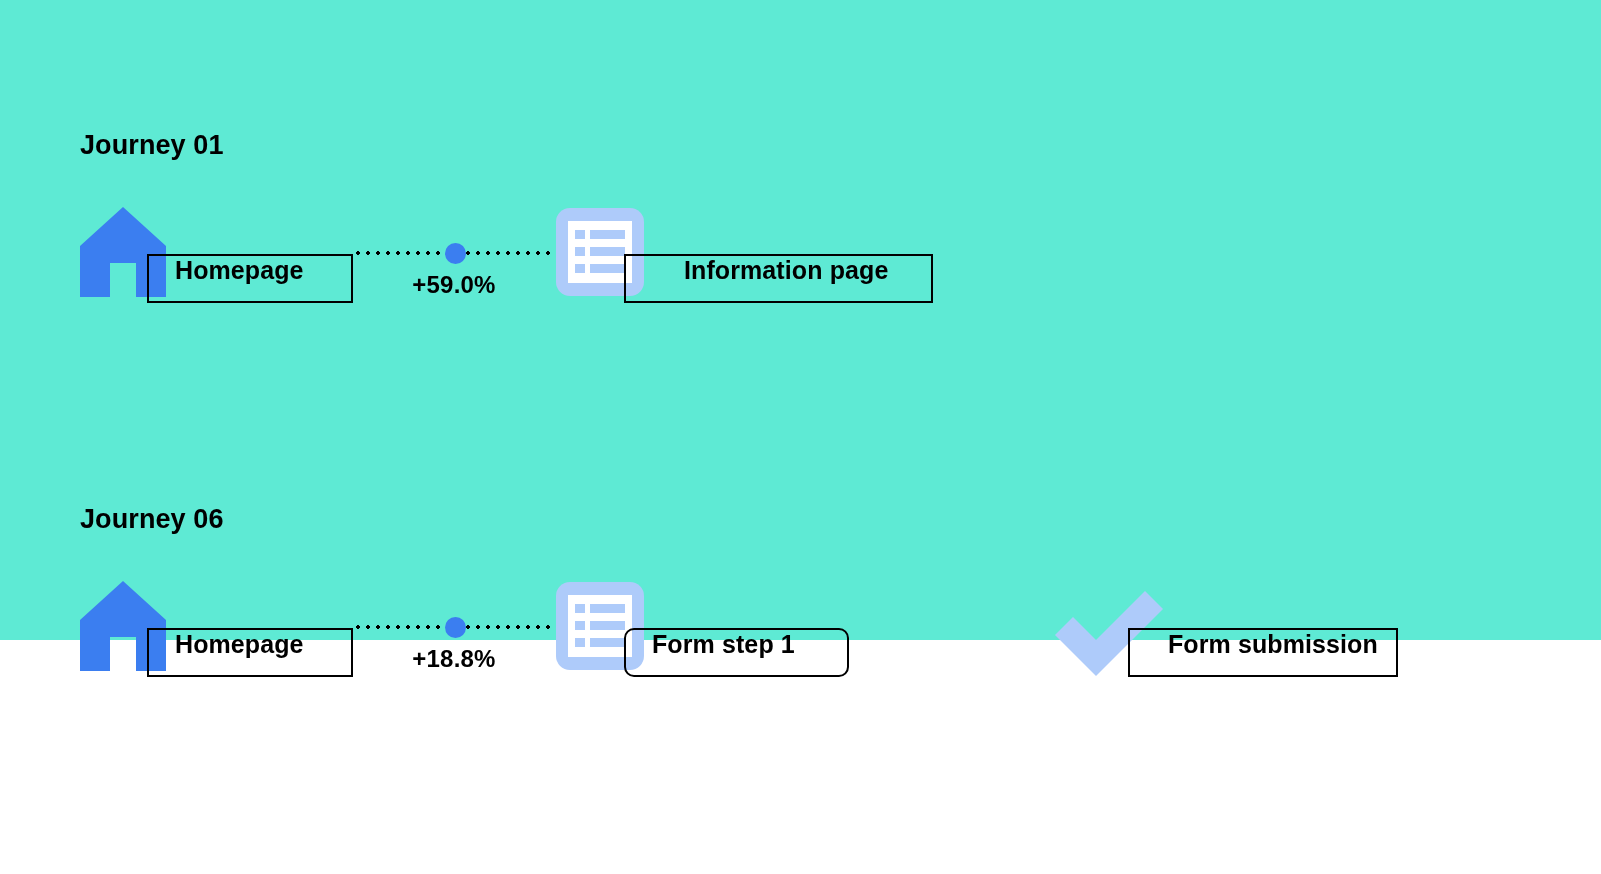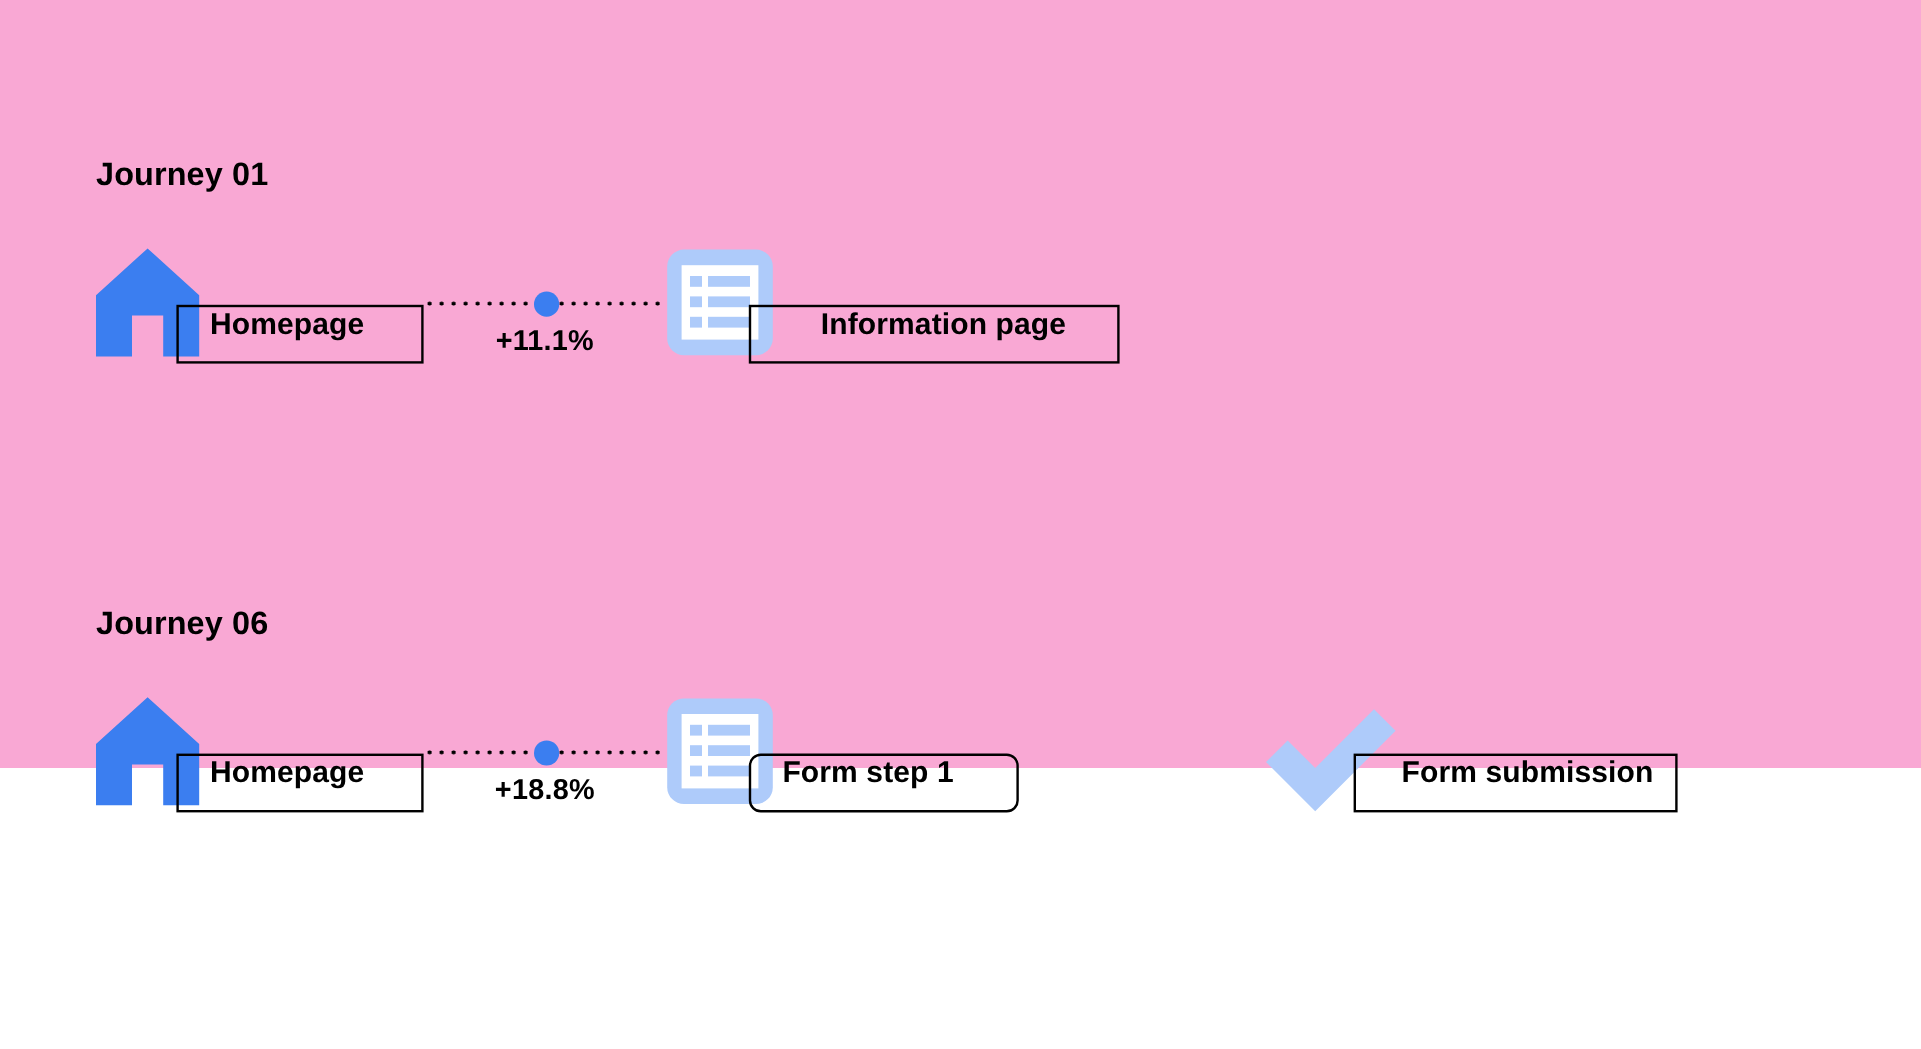--- a/index.html
+++ b/index.html
@@ -9,21 +9,21 @@
     height: 874px;
     background: #ffffff;
     font-family: "Liberation Sans", sans-serif;
     overflow: hidden;
   }
 
   #canvas {
     position: relative;
     width: 1601px;
     height: 640px;
-    background: #f9a8d4;
+    background: #5eead4;
   }
 
   
   .journey {
     position: absolute;
     left: 0;
     width: 1601px;
   }
   .journey-01 { top: 130px; }
   .journey-02 { top: 504px; }
@@ -174,21 +174,21 @@
           </svg>
         </div>
         <div class="node-box">
           <span class="node-label">Homepage</span>
         </div>
       </div>
 
       <div class="connector j1-conn1">
         <div class="connector-line"></div>
         <div class="connector-dot"></div>
-        <div class="connector-pct">+11.1%</div>
+        <div class="connector-pct">+59.0%</div>
       </div>
 
       <div class="node j1-info">
         <div class="node-icon">
           <svg viewBox="0 0 90 94" xmlns="http://www.w3.org/2000/svg">
             <rect x="1" y="3" width="88" height="88" rx="14" fill="#aecbfa"></rect>
             <rect x="13" y="16" width="64" height="62" fill="#ffffff"></rect>
             <rect x="20" y="25" width="10" height="9" fill="#aecbfa"></rect>
             <rect x="35" y="25" width="35" height="9" fill="#aecbfa"></rect>
             <rect x="20" y="42" width="10" height="9" fill="#aecbfa"></rect>

